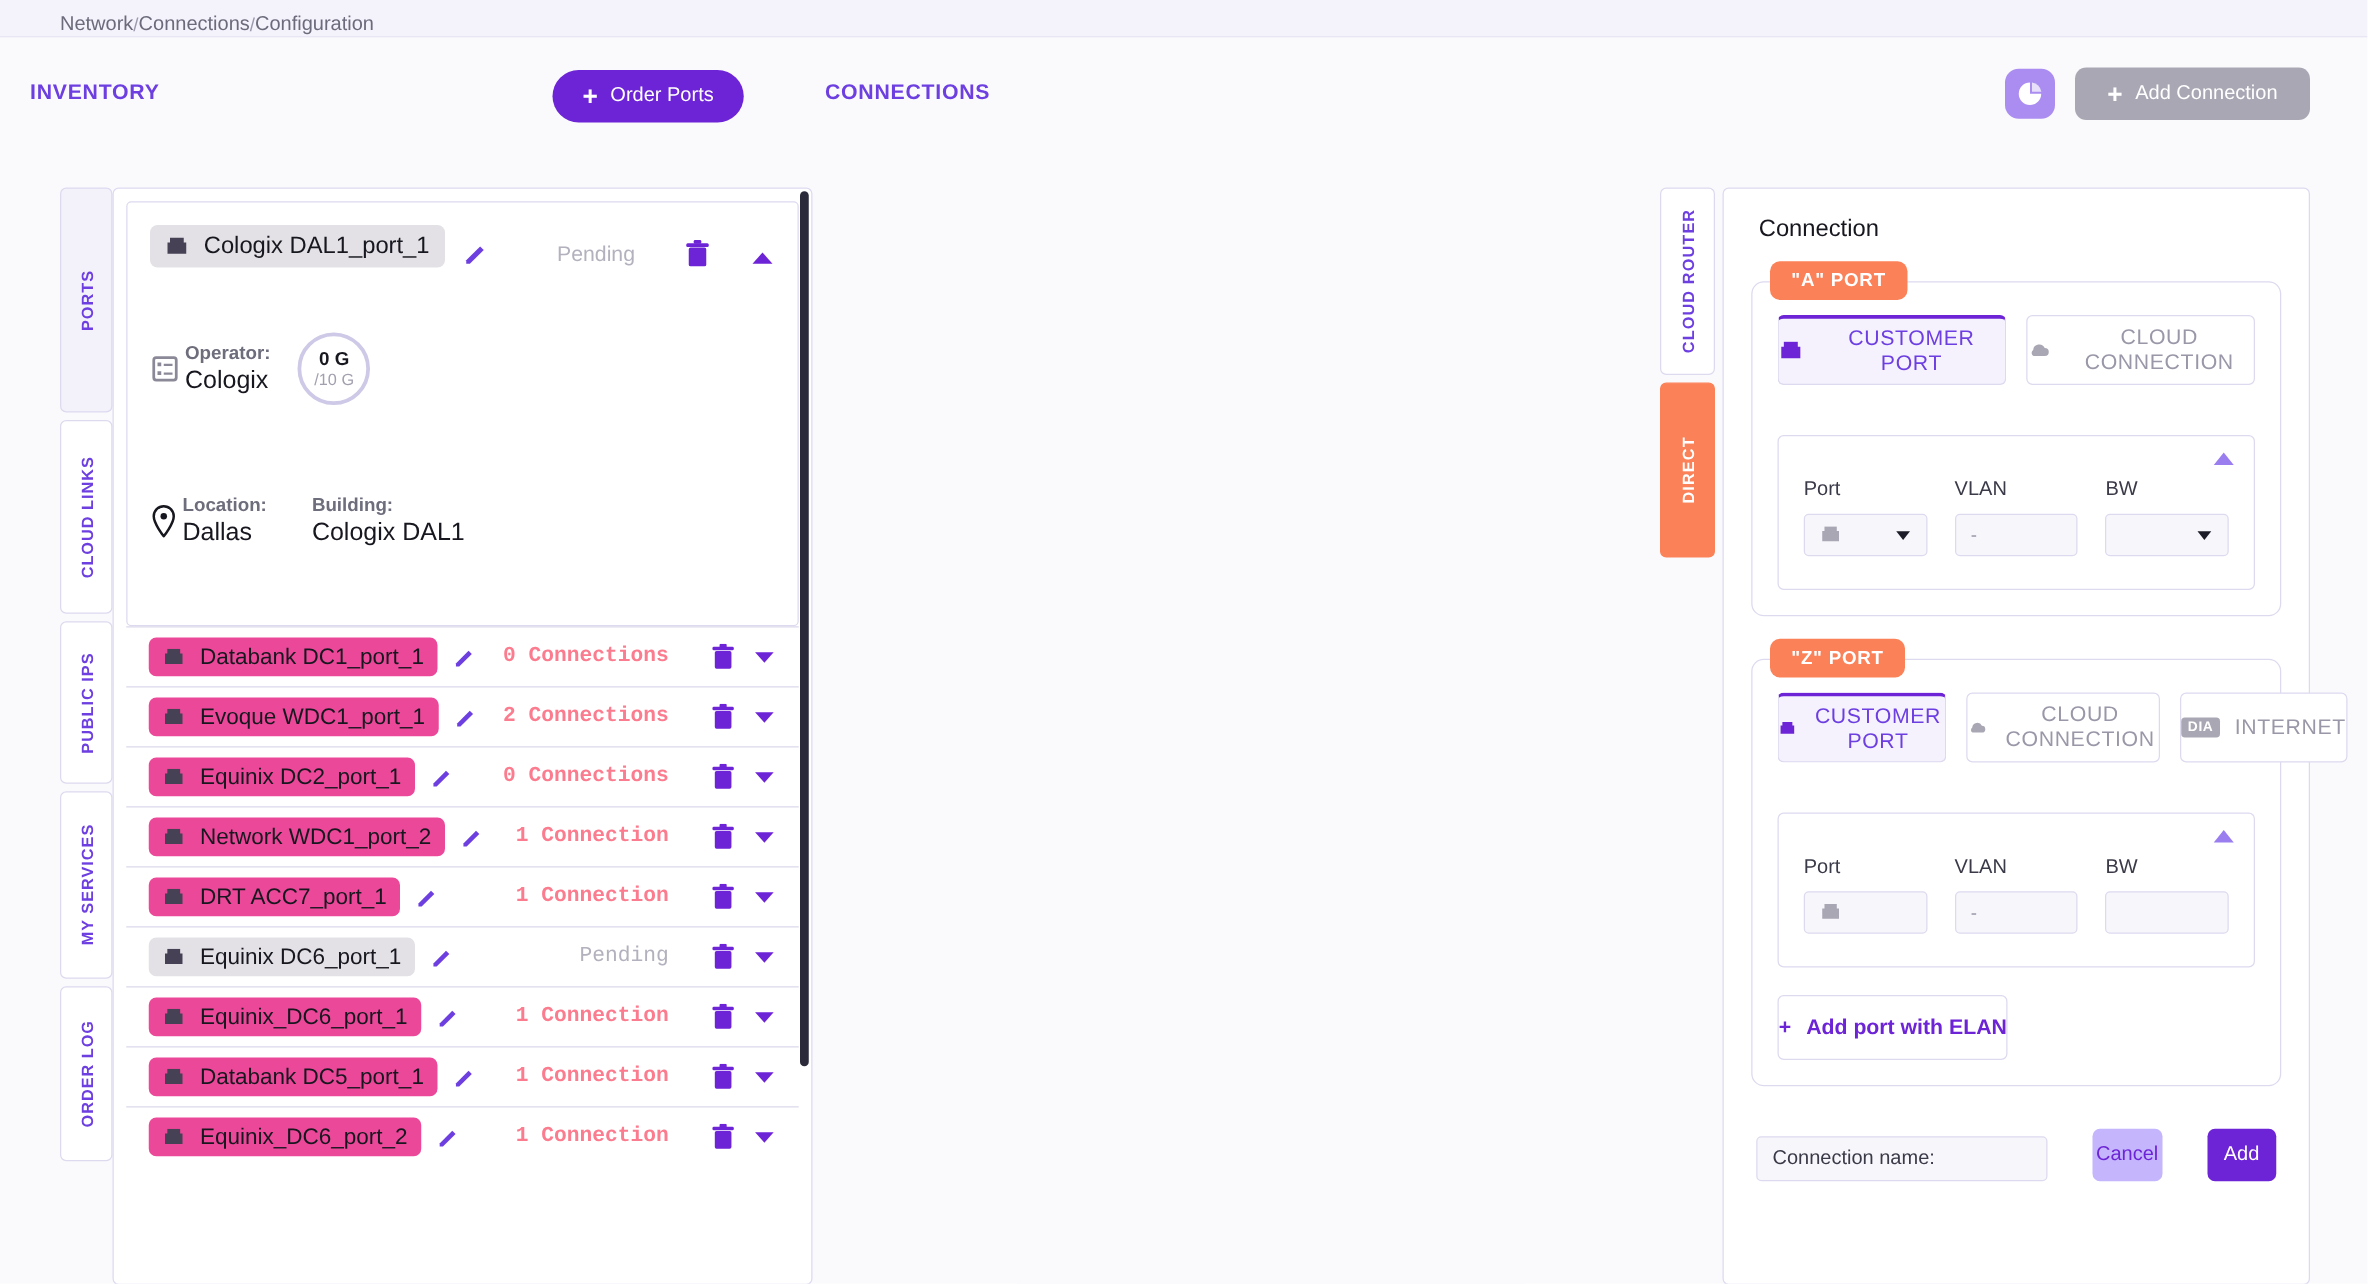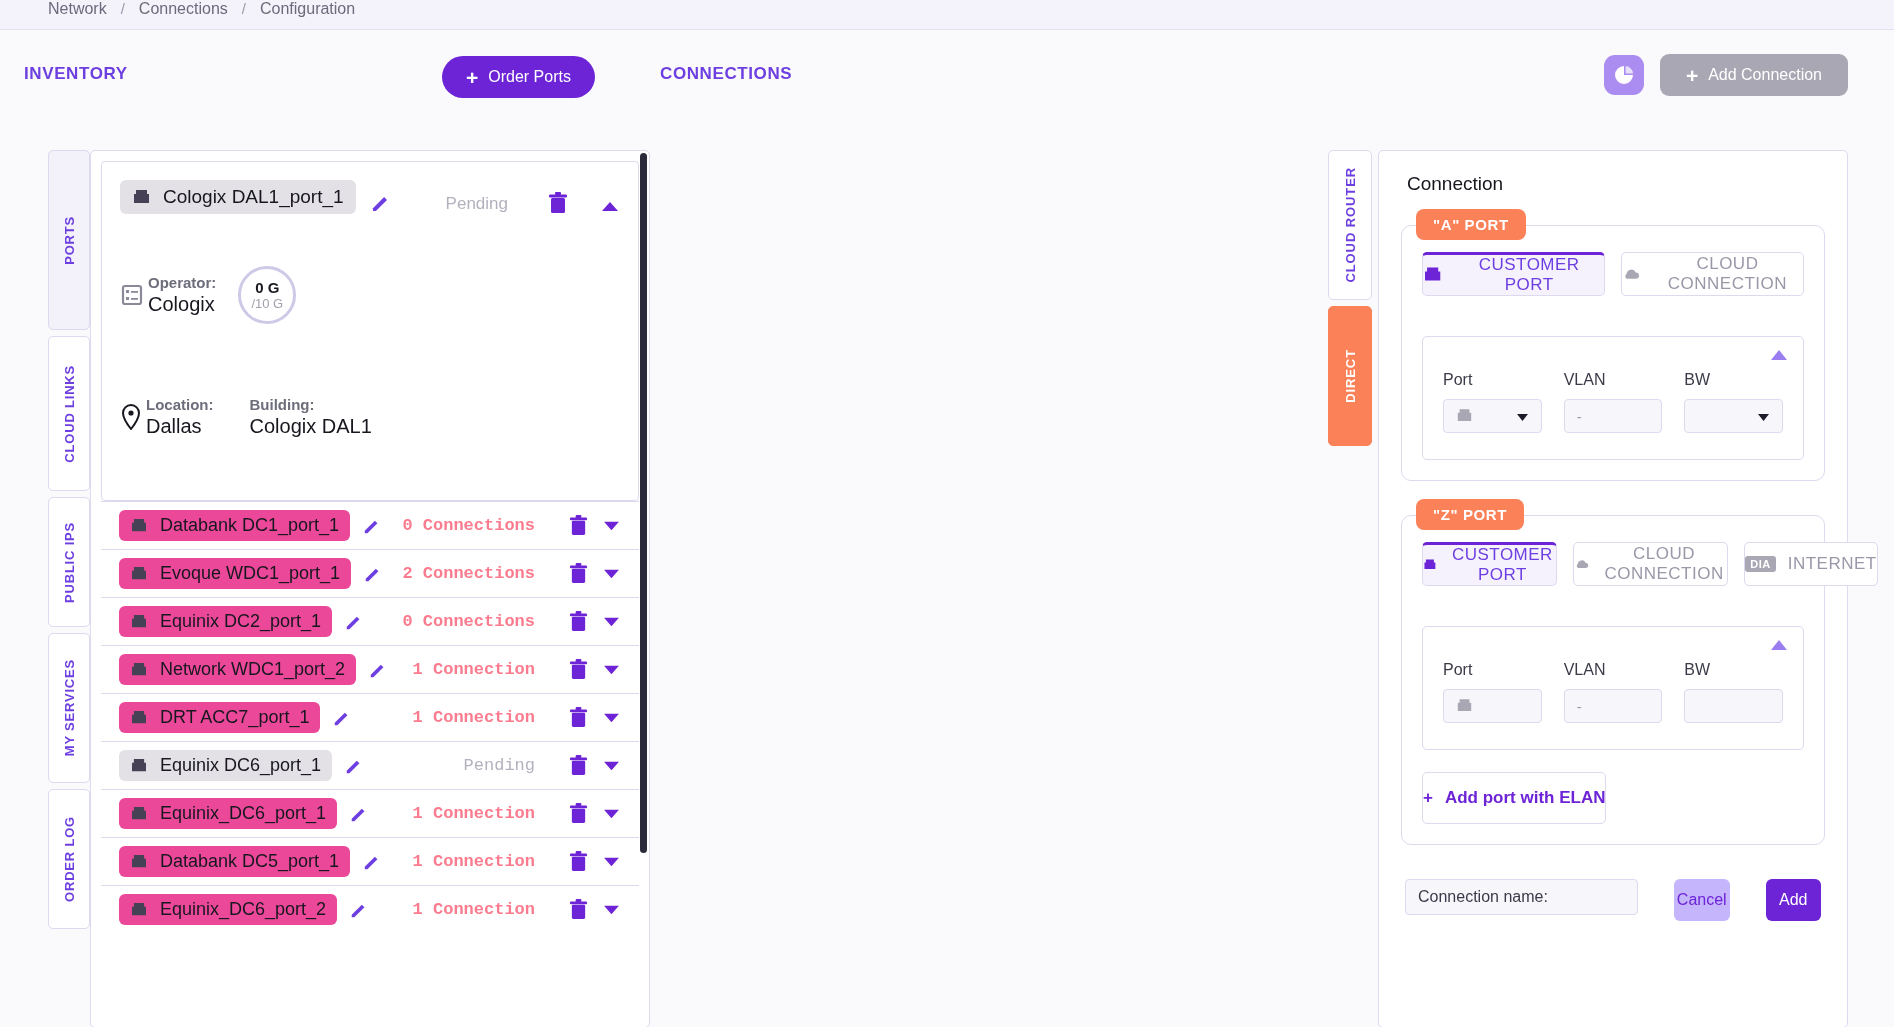--- a/index.html
+++ b/index.html
@@ -9,23 +9,22 @@
     background: #ffffff;
     overflow: hidden;
   }
 
   
   .breadcrumb-bar {
     height: 30px;
     background: #f4f2fb;
     border-bottom: 1px solid #e4e1f2;
     display: flex;
-    align-items: flex-start;
+    align-items: flex-end;
     padding-left: 48px;
-    gap: 14px;
   }
   .crumb { font-size: 16px; color: #6b6b7b; }
   .crumb-sep { font-size: 15px; color: #9a9aad; }
 
   
   .page {
     height: 997px;
     background: #fafafc;
     display: flex;
     padding: 0;
@@ -286,21 +285,21 @@
     color: #fff;
     font-size: 15px; font-weight: bold;
     letter-spacing: .6px;
     padding: 7px 17px;
     border-radius: 8px;
   }
 
   .tabrow { display: flex; gap: 16px; }
   .ptab {
     flex: 1;
-    height: 44px;
+    height: 56px;
     border: 1px solid #ddd9ef;
     border-radius: 5px;
     background: #ffffff;
     display: flex; align-items: center; justify-content: center;
     gap: 12px;
     font-size: 17px;
     color: #9a98a8;
     letter-spacing: .5px;
     cursor: pointer;
     font-family: inherit;
@@ -350,21 +349,21 @@
     gap: 12px;
     color: #6d23d6;
     font-size: 17px;
     font-weight: bold;
     cursor: pointer;
     font-family: inherit;
   }
 
   .footer {
     display: flex;
-    align-items: flex-start;
+    align-items: flex-end;
     gap: 36px;
     margin-top: 16px;
     padding: 0 4px;
   }
   .conn-name {
     width: 560px;
     height: 36px;
     border: 1px solid #ddd9ef;
     border-radius: 4px;
     background: #f7f6fb;

